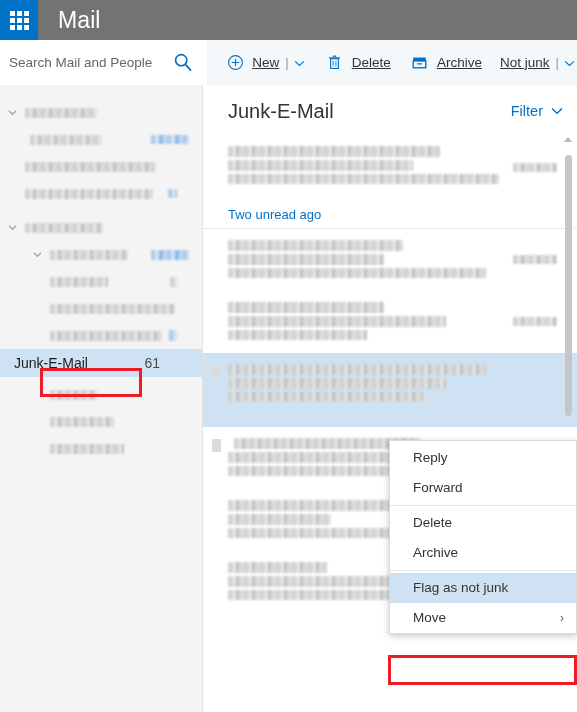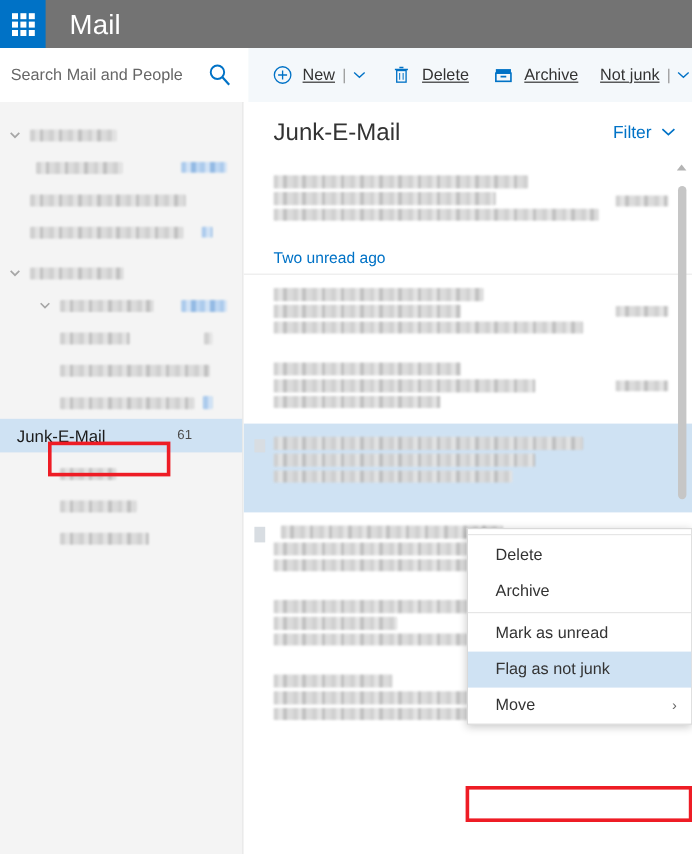--- a/index.html
+++ b/index.html
@@ -178,21 +178,21 @@
       repeating-linear-gradient(90deg,
         #a9c9ec 0px, #a9c9ec 4px,
         #cfe1f5 4px, #cfe1f5 8px,
         #8fb8e4 8px, #8fb8e4 12px,
         #bcd6f2 12px, #bcd6f2 16px);
   }
   .nav-label { margin-left: 8px; }
   .nav-count {
     position: absolute;
     right: 12px;
-    font-size: 11px;
+    font-size: 14px;
     color: #4a4a4a;
   }
   .junk-label {
     margin-left: 14px;
     font-size: 14px;
     color: #1b1b1b;
     position: relative;
     z-index: 2;
   }
   .redbox {
@@ -565,35 +565,38 @@
     </div>
 
     <div class="vscroll">
       <div class="up-arrow"></div>
       <div class="thumb"></div>
     </div>
   </div>
 
   <div class="ctxmenu">
 
+    <div class="ctx-item">
+      <span>Reply</span>
+    </div>
+    <div class="ctx-item">
+      <span>Forward</span>
+    </div>
 
     <div class="ctx-sep"></div>
 
     <div class="ctx-item">
       <span>Delete</span>
     </div>
     <div class="ctx-item">
       <span>Archive</span>
     </div>
 
     <div class="ctx-sep"></div>
 
-    <div class="ctx-item">
-      <span>Mark as unread</span>
-    </div>
     <div class="ctx-item active">
       <span>Flag as not junk</span>
     </div>
     <div class="ctx-item">
       <span>Move</span>
       <span class="ctx-sub">›</span>
     </div>
   </div>
 
   <div class="redbox" style="left:388px; top:655px; width:189px; height:30px;"></div>

